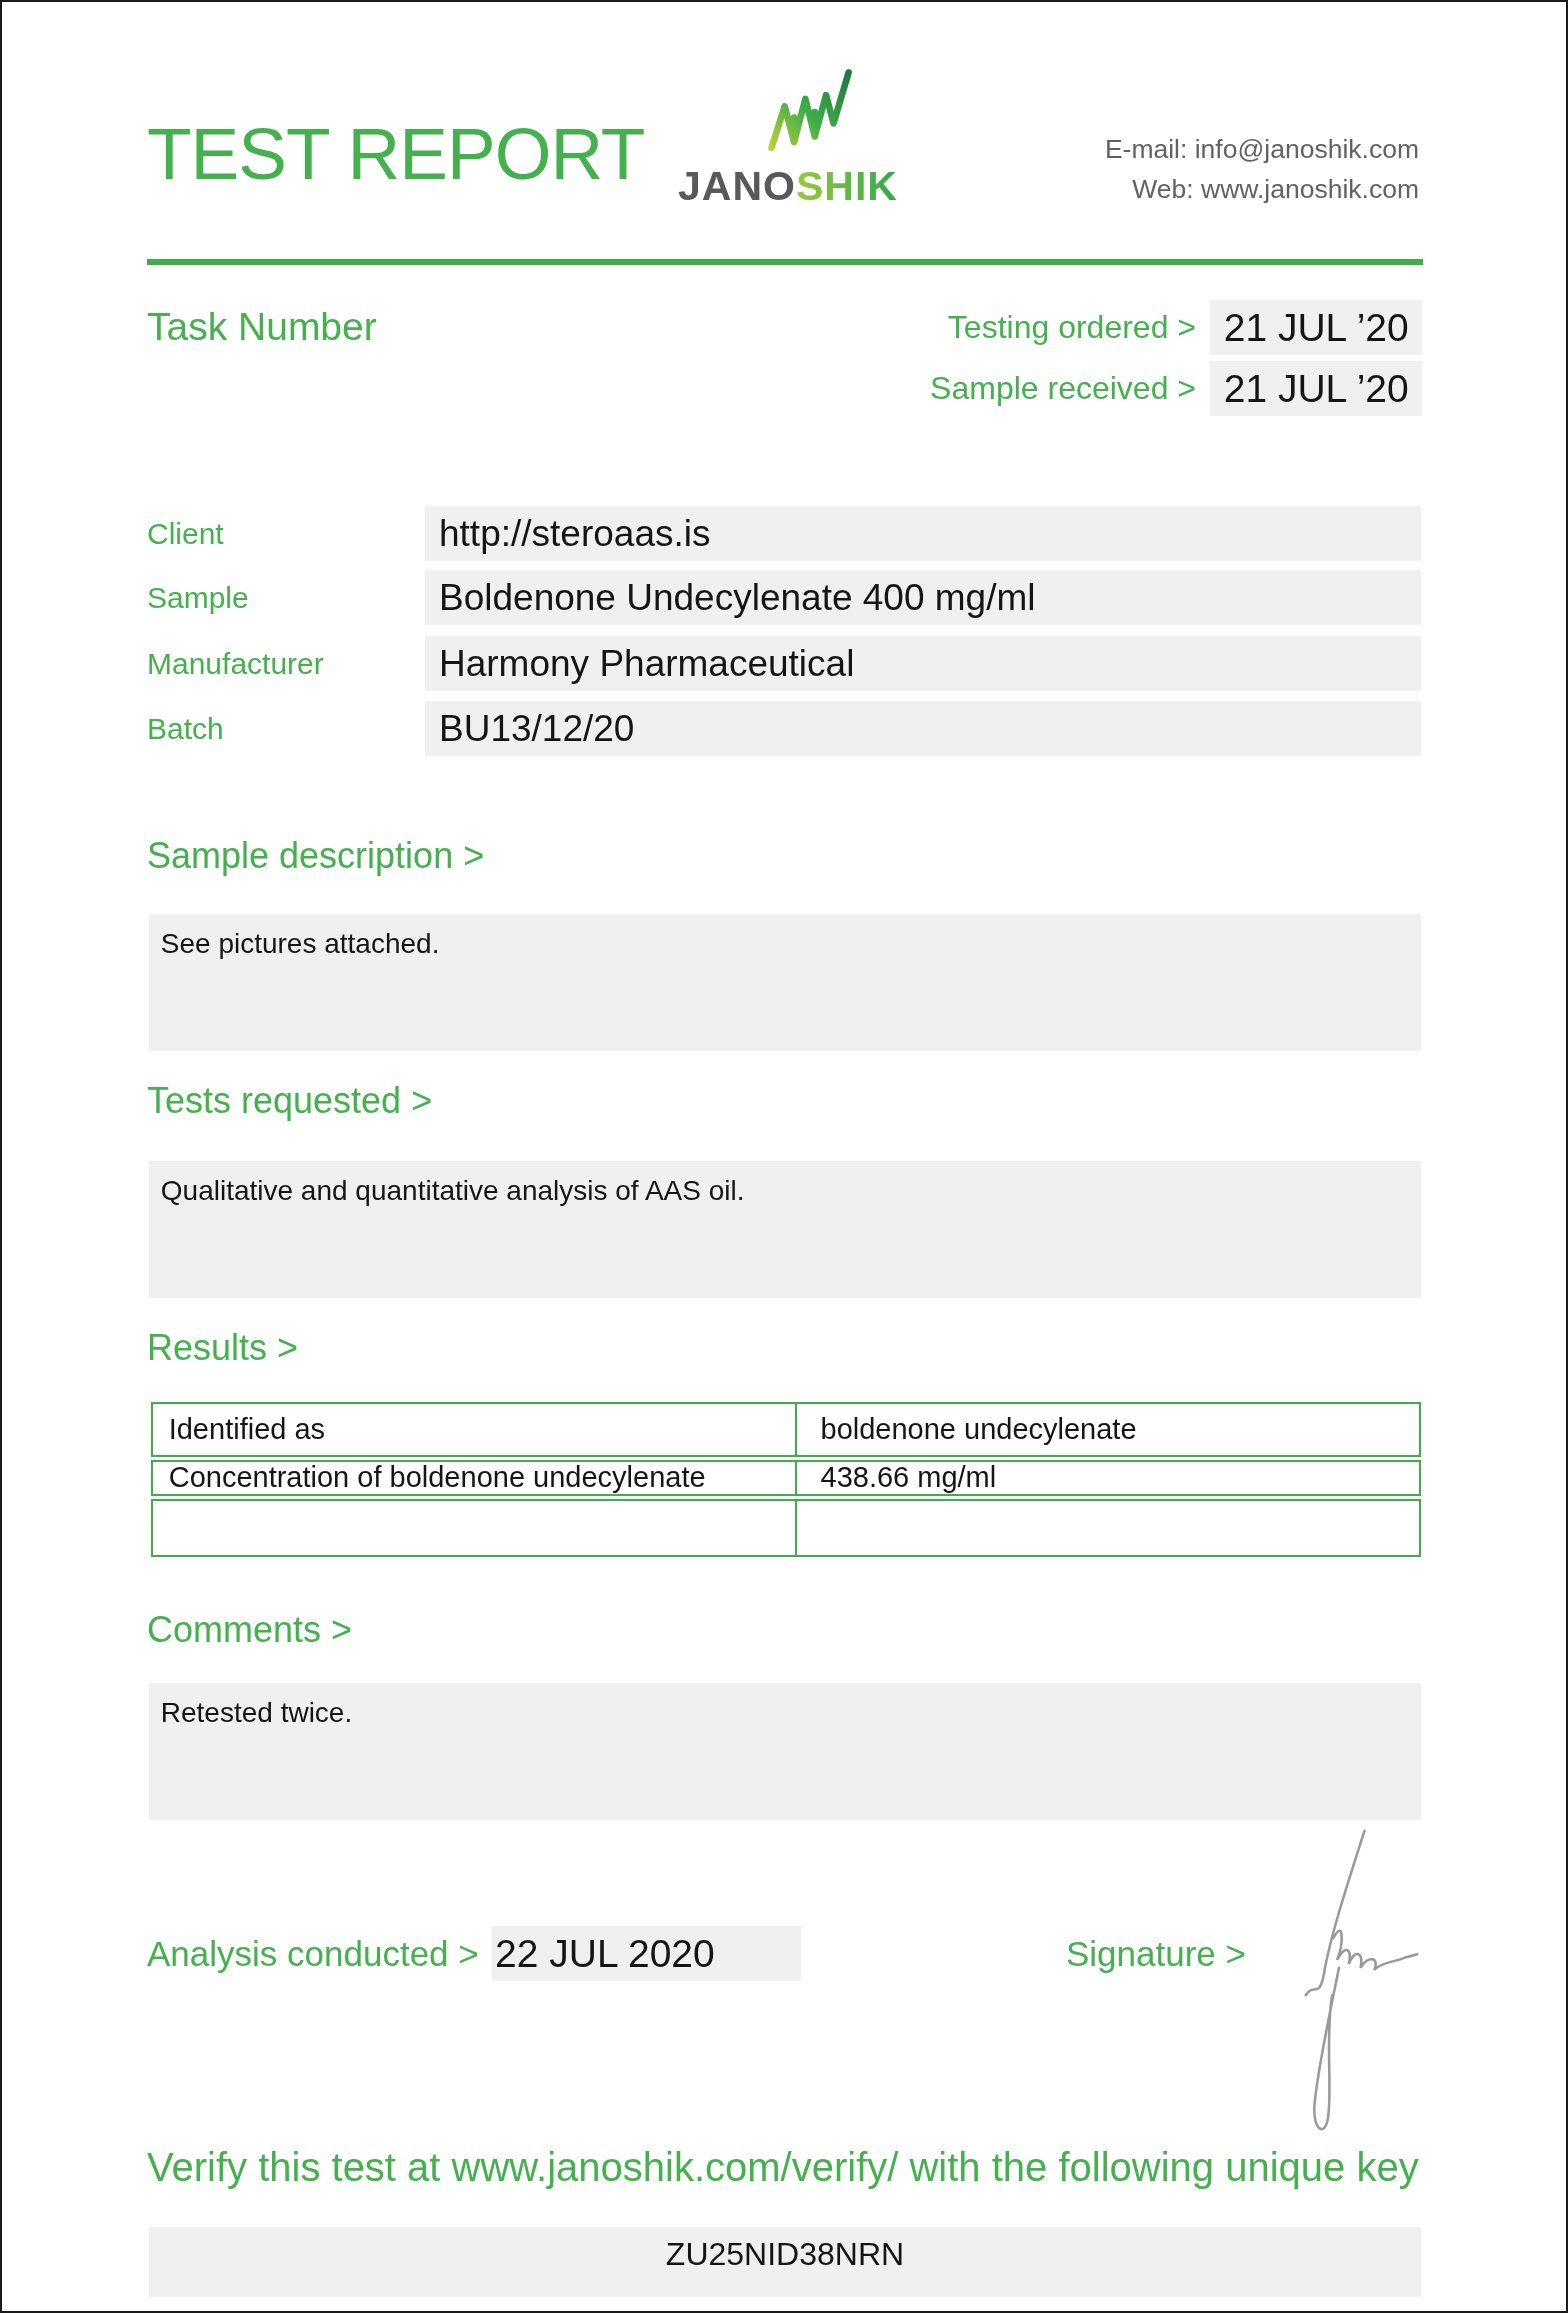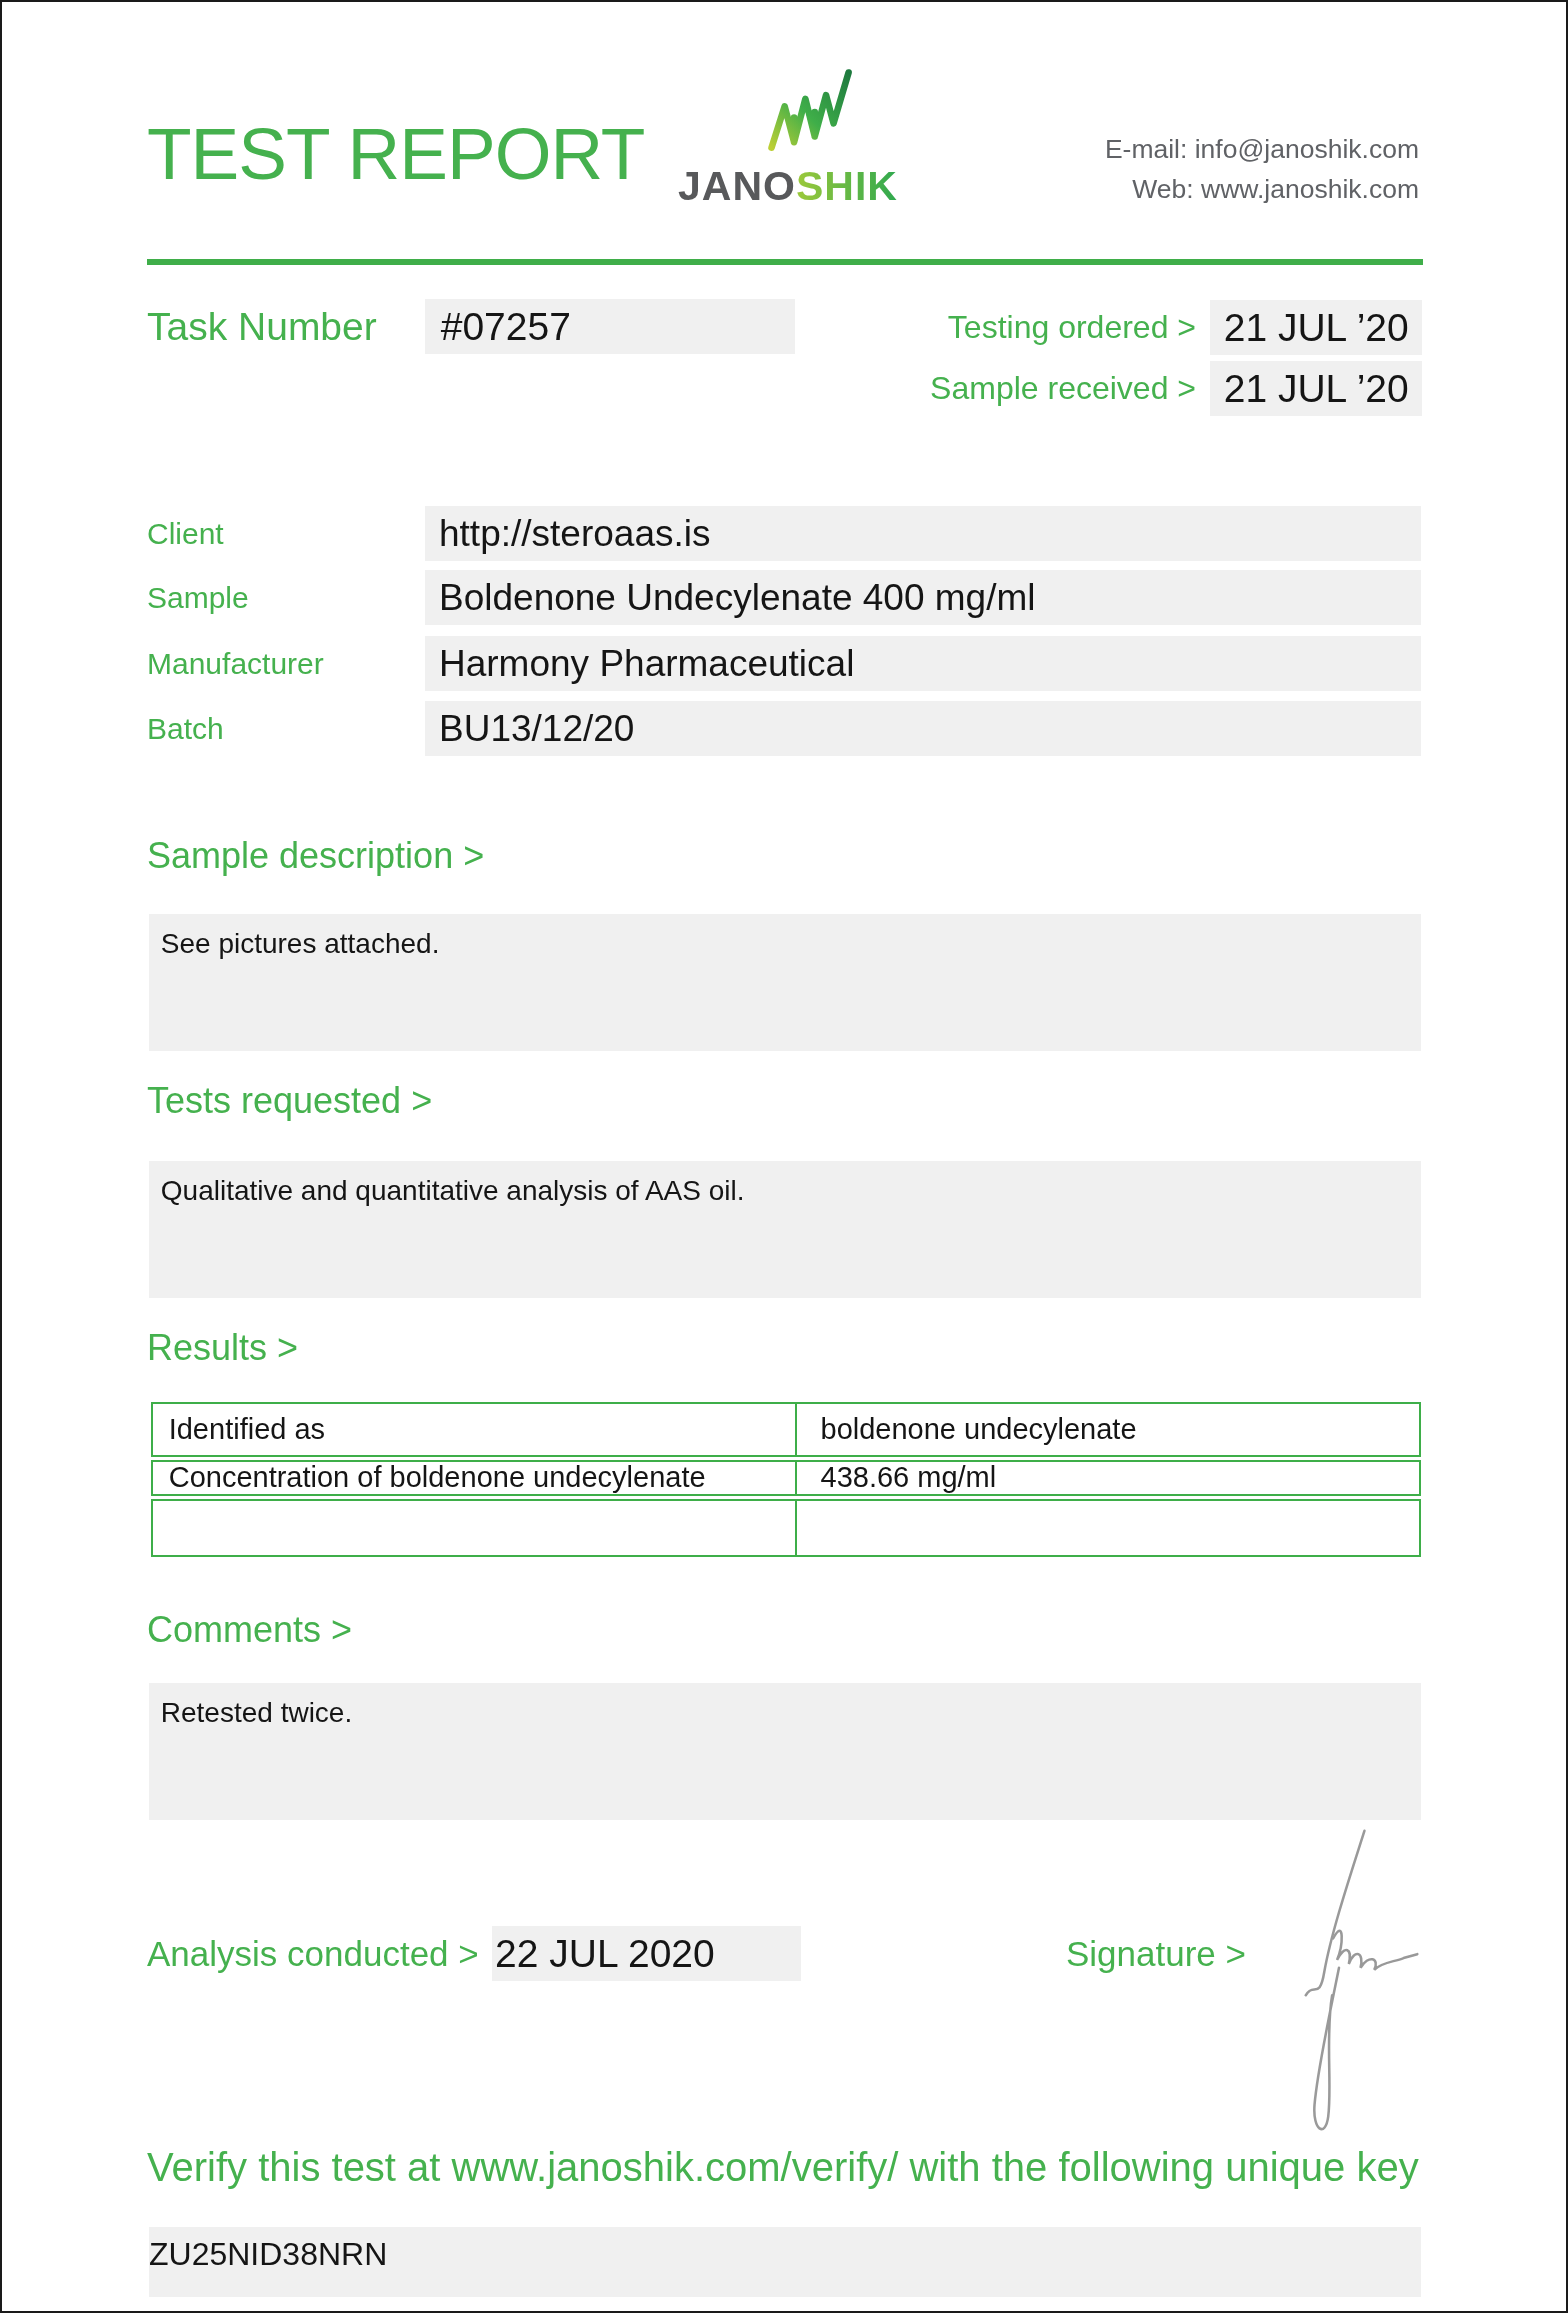--- a/index.html
+++ b/index.html
@@ -90,21 +90,21 @@
   .analysis-box{left:490px;top:1924px;width:309px;padding-left:3px;box-sizing:border-box;}
   .signature-label{position:absolute;left:1064px;top:1924px;font-size:35px;line-height:55px;}
   .signature{position:absolute;left:1286px;top:1821px;width:147px;height:323px;}
   .verify-line{
     position:absolute;left:145px;top:2143px;width:1276px;
     font-size:40px;color:var(--green);white-space:nowrap;
   }
   .key-box{
     position:absolute;left:147px;top:2225px;width:1272px;height:70px;
     background:var(--box-gray);
-    font-size:32px;line-height:55px;text-align:left;
+    font-size:32px;line-height:55px;text-align:center;
   }
 </style>
 </head>
 <body>
 
 <div class="page">
 
   <div class="title">TEST REPORT</div>
 
   <div class="logo">
@@ -122,21 +122,20 @@
   </div>
 
   <div class="contact">
     <div>E-mail: info@janoshik.com</div>
     <div>Web: www.janoshik.com</div>
   </div>
 
   <div class="divider"></div>
 
   <div class="task-label green-label">Task Number</div>
-  <div class="gray-box task-box">#07257</div>
 
   <div class="ordered-label green-label">Testing ordered &gt;</div>
   <div class="gray-box ordered-box">21 JUL ’20</div>
 
   <div class="received-label green-label">Sample received &gt;</div>
   <div class="gray-box received-box">21 JUL ’20</div>
 
   <div class="info-row" style="top:504px">
     <span class="lbl green-label">Client</span>
     <span class="val">http://steroaas.is</span>

